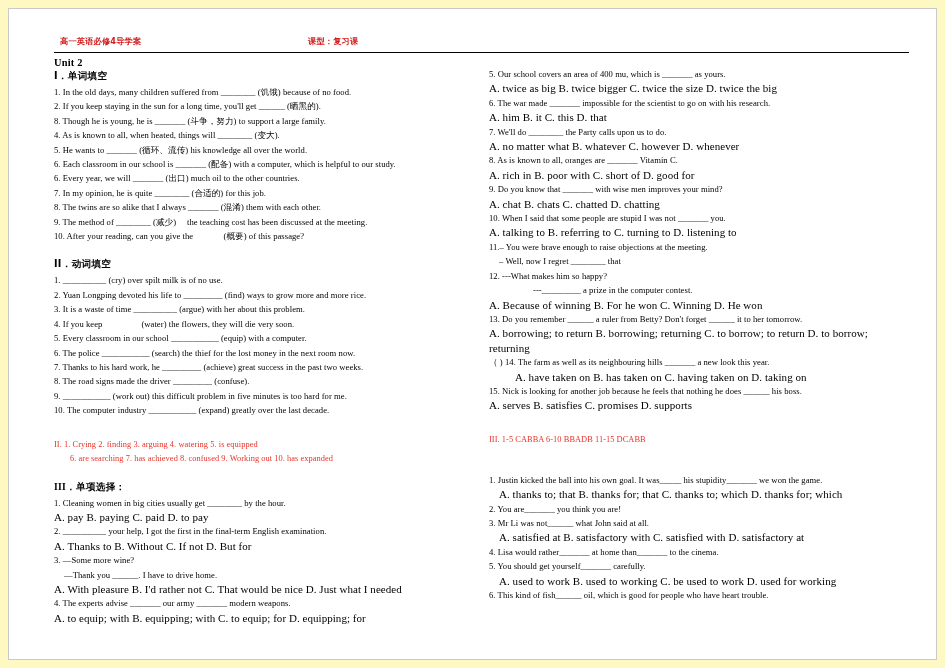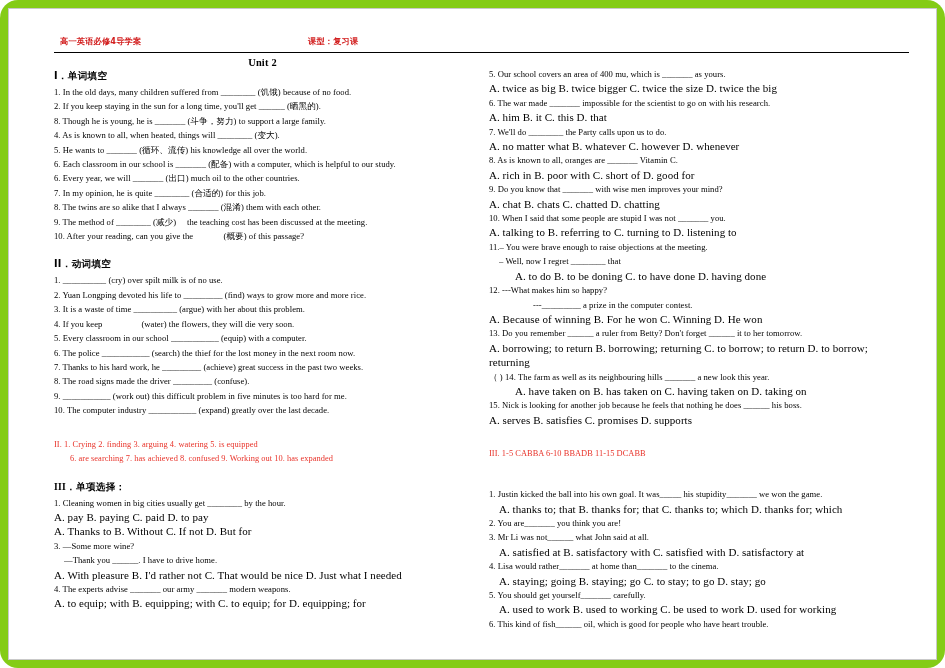--- a/index.html
+++ b/index.html
@@ -10,24 +10,23 @@
   }
   body {
     font-family: "Liberation Serif", "DejaVu Serif", serif;
     color: #000000;
   }
   #page {
     position: relative;
     width: 945px;
     height: 668px;
     margin: 0 auto;
-    background: #84cc16;
+    background: #fef9c3;
     box-sizing: border-box;
     overflow: hidden;
-    border-radius: 18px;
   }
   .sheet {
     position: absolute;
     left: 8px;
     top: 8px;
     width: 929px;
     height: 652px;
     border: 1px solid #c9c9c9;
     box-sizing: border-box;
     background: #fff;
@@ -83,21 +82,20 @@
   .col-left { padding-right: 8px; }
   .col-right { padding-left: 10px; margin-top: 11px; }
 
   
   .unit-title {
     font-family: "Liberation Serif", serif;
     font-weight: bold;
     font-size: 10.4px;
     margin: 1px 0 1px 0;
     letter-spacing: .2px;
-    text-align: center;
   }
   .sect-head {
     font-family: "DejaVu Sans", "Liberation Sans", sans-serif;
     font-weight: bold;
     font-size: 9.6px;
     margin: 2px 0 2px 0;
     letter-spacing: .3px;
   }
   .sect-head.serif-num {
     font-family: "Liberation Serif", serif;
@@ -194,20 +192,21 @@
           </div>
 
           <div class="gap-md"></div>
 
           <div class="sect-head serif-num">III．单项选择：</div>
 
           <div>
             <p class="q">1. Cleaning women in big cities usually get ________ by the hour.</p>
             <p class="opts">A. pay        B. paying        C. paid       D. to pay</p>
 
+            <p class="q">2. __________ your help, I got the first in the final-term English examination.</p>
             <p class="opts">A. Thanks to        B. Without                C. If not             D. But for</p>
 
             <p class="q">3. —Some more wine?</p>
             <p class="q indent1">—Thank you ______. I have to drive home.</p>
             <p class="opts">A. With pleasure      B. I'd rather not   C. That would be nice   D. Just what I needed</p>
 
             <p class="q">4. The experts advise _______ our army _______ modern weapons.</p>
             <p class="opts">A. to equip; with        B. equipping; with      C. to equip; for      D. equipping; for</p>
           </div>
 
@@ -229,21 +228,20 @@
             <p class="opts">A. rich in           B. poor with          C. short of        D. good for</p>
 
             <p class="q">9. Do you know that _______ with wise men improves your mind?</p>
             <p class="opts">A. chat                  B. chats           C. chatted            D. chatting</p>
 
             <p class="q">10. When I said that some people are stupid I was not _______ you.</p>
             <p class="opts">A. talking to          B. referring to         C. turning to        D. listening to</p>
 
             <p class="q">11.– You were brave enough to raise objections at the meeting.</p>
             <p class="q indent1">– Well, now I regret ________ that</p>
-            <p class="opts indent2">A. to do          B. to be doning           C. to have done         D. having done</p>
 
             <p class="q">12. ---What makes him so happy?</p>
             <p class="q indent3">---_________ a prize in the computer contest.</p>
             <p class="opts">A. Because of winning     B. For he won     C. Winning      D. He won</p>
 
             <p class="q">13. Do you remember ______ a ruler from Betty? Don't forget ______ it to her tomorrow.</p>
             <p class="opts wrap">A. borrowing; to return      B. borrowing; returning    C. to borrow; to return     D. to borrow; returning</p>
 
             <p class="q">（   ) 14. The farm as well as its neighbouring hills  _______ a new look this year.</p>
             <p class="opts indent2">A. have taken on         B. has taken on    C. having taken on   D. taking on</p>
@@ -261,21 +259,20 @@
           <div>
             <p class="q">1. Justin kicked the ball into his own goal. It was_____ his stupidity_______ we won the game.</p>
             <p class="opts indent1">A. thanks to; that     B. thanks for; that   C. thanks to; which   D. thanks for; which</p>
 
             <p class="q">2. You are_______ you think you are!</p>
 
             <p class="q">3. Mr Li was not______ what John said at all.</p>
             <p class="opts indent1">A. satisfied at     B. satisfactory with    C. satisfied with    D. satisfactory at</p>
 
             <p class="q">4. Lisa would rather_______ at home than_______ to the cinema.</p>
-            <p class="opts indent1">A. staying; going   B. staying; go   C. to stay; to go   D. stay; go</p>
 
             <p class="q">5. You should get yourself_______ carefully.</p>
             <p class="opts indent1">A. used to work   B. used to working   C. be used to work   D. used for working</p>
 
             <p class="q">6. This kind of fish______ oil, which is good for people who have heart trouble.</p>
           </div>
 
         </div>
       </div>
     </div>

